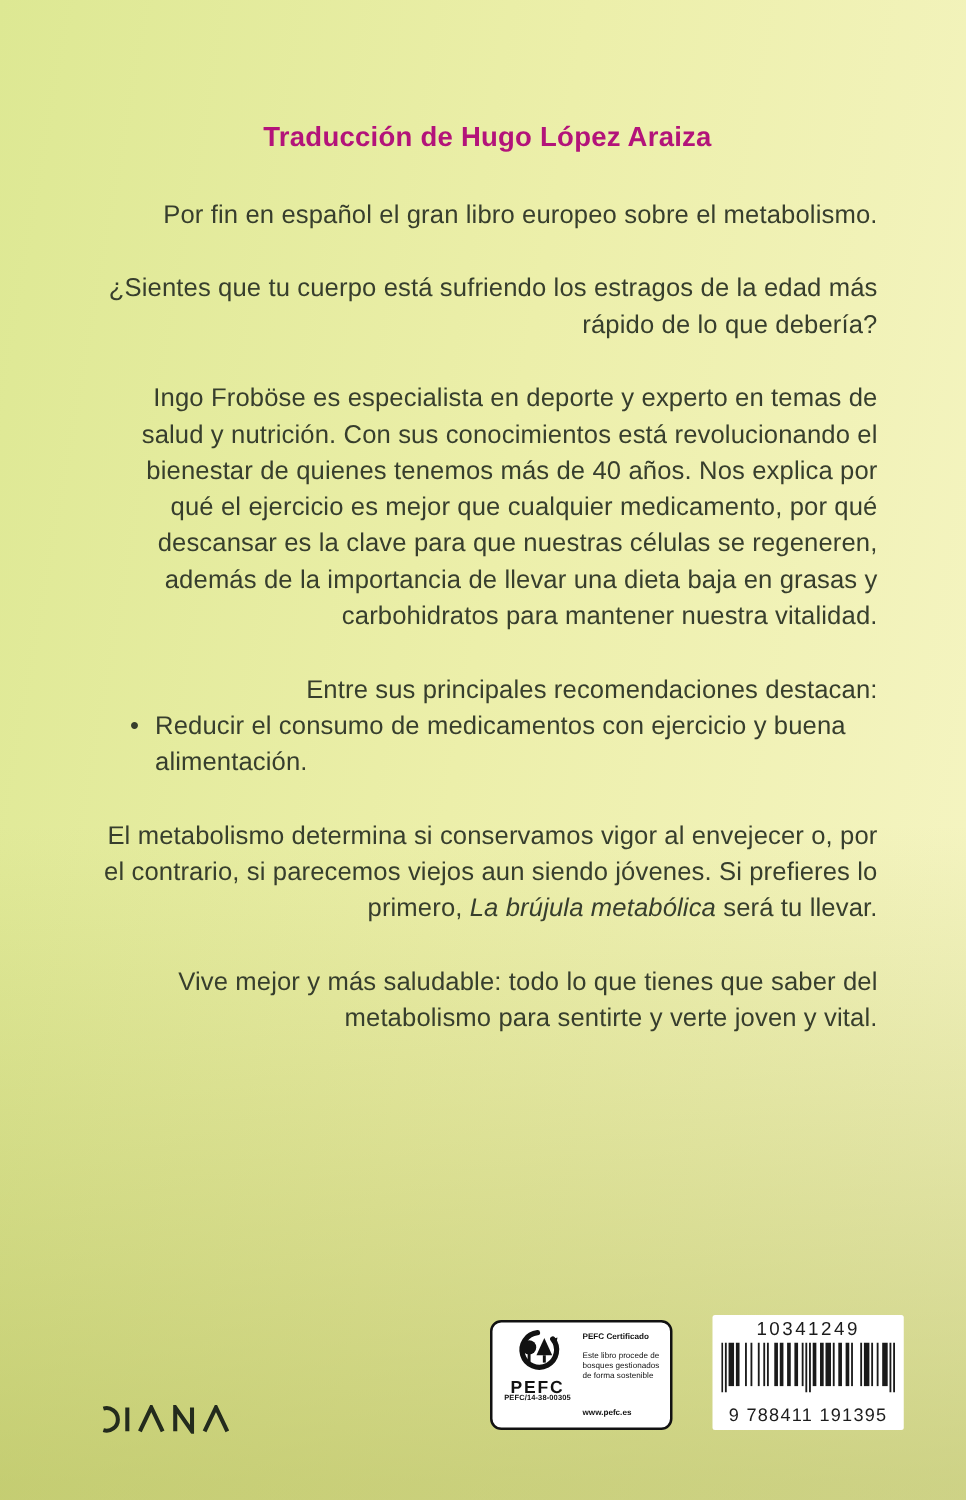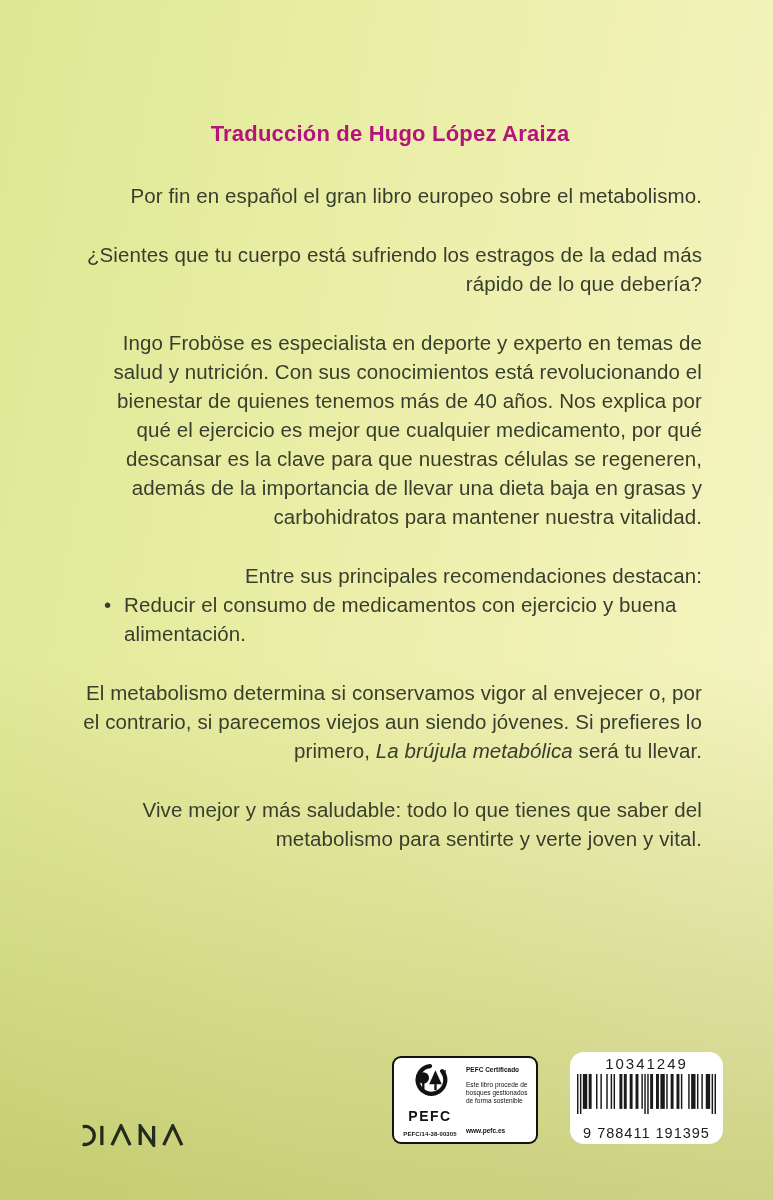--- a/index.html
+++ b/index.html
@@ -13,21 +13,20 @@
     background-image:
       linear-gradient(to bottom, rgba(190,200,105,0) 55%, rgba(166,176,72,0.50) 99%),
       linear-gradient(100deg, #dde893 0%, #ecefaa 48%, #f6f5c5 100%);
   }
 
   .content {
     position:absolute;
     left:78px; top:97px;
     width:624px;
     color:#373e2d;
-    margin-top:24px;
   }
 
   .translation-credit {
     margin:0 0 34px 0;
     font-size:22px;
     line-height:26px;
     font-weight:700;
     text-align:center;
     letter-spacing:0.2px;
     color:#b3137a;
@@ -72,21 +71,20 @@
     display:flex;
     gap:5px;
     padding:5px 6px 5px 5px;
     color:#121212;
   }
   .pefc-left {
     width:62px;
     display:flex;
     flex-direction:column;
     align-items:center;
-    justify-content:space-between;
   }
   .pefc-word {
     font-weight:700;
     font-size:14px;
     letter-spacing:1.5px;
     line-height:14px;
   }
   .pefc-code {
     font-size:6px;
     font-weight:700;
@@ -104,21 +102,21 @@
   .pefc-title { font-weight:700; margin-bottom:7px; }
   .pefc-desc  { margin-bottom:auto; }
   .pefc-url   { font-weight:700; padding-bottom:2px; }
 
   .barcode-box {
     position:absolute;
     left:570px; top:1052px;
     width:153px; height:92px;
     box-sizing:border-box;
     background:#ffffff;
-    border-radius:14px;
+    border-radius:2px;
     display:flex;
     flex-direction:column;
     align-items:center;
     padding:4px 6px 3px 6px;
     color:#1c1c1c;
   }
   .barcode-top-number {
     font-size:15px;
     line-height:16px;
     letter-spacing:2px;

